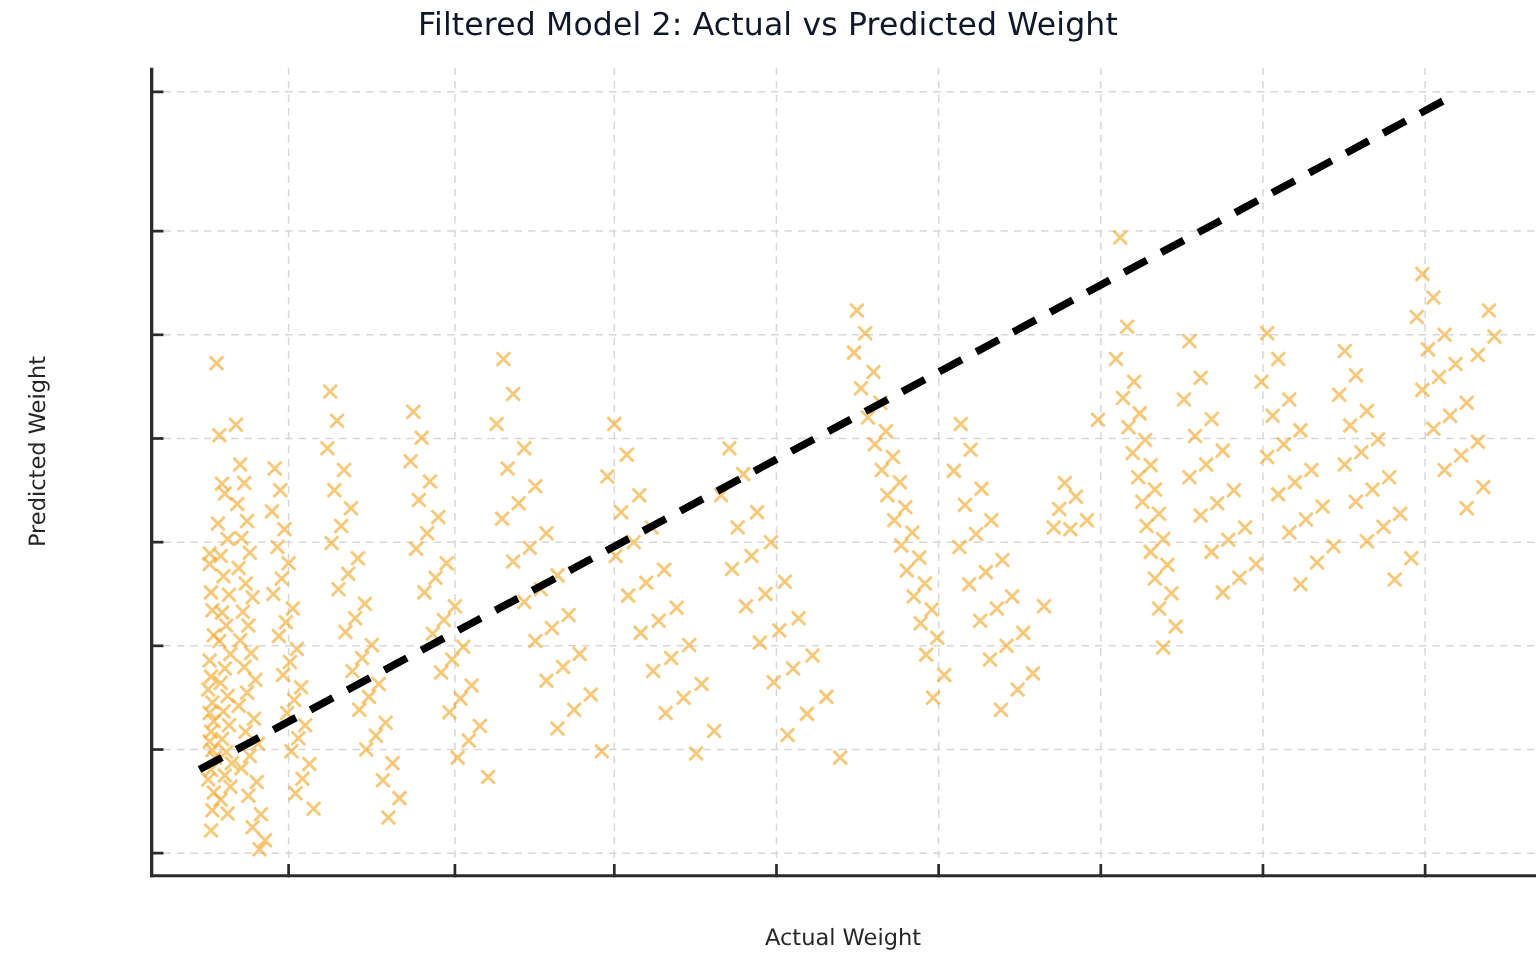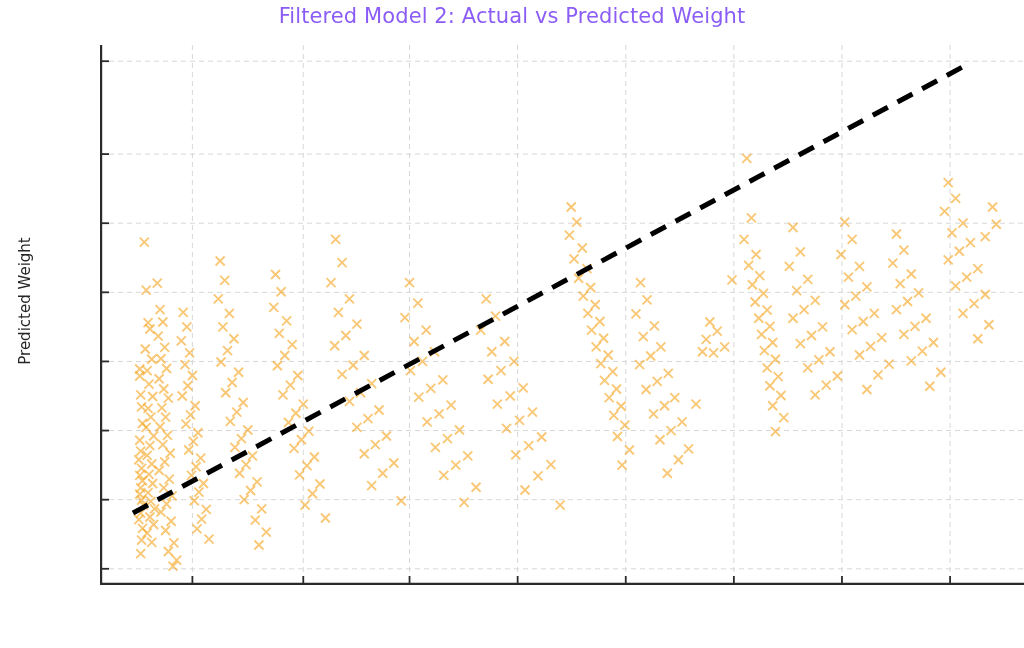--- a/index.html
+++ b/index.html
@@ -13,21 +13,21 @@
   }
   #figure{
     position:absolute;left:0;top:0;width:1024px;height:648px;
     background:#ffffff;
   }
   #chart-title{
     position:absolute;
     left:0;top:4px;width:1024px;
     text-align:center;
     font-size:21px;
-    color:#8b5cf6;
+    color:#0f172a;
     font-weight:400;
     letter-spacing:0.1px;
     white-space:nowrap;
   }
   #ylabel{
     position:absolute;
     left:-85px;top:292px;
     width:220px;
     text-align:center;
     font-size:15px;
@@ -74,20 +74,21 @@
 </style>
 </head>
 <body>
 
 <div id="figure">
 
   <div id="chart-title">Filtered Model 2: Actual vs Predicted Weight</div>
 
   <div id="ylabel">Predicted Weight</div>
 
+  <div id="xlabel">Actual Weight</div>
 
   <div id="plot-area">
     <svg id="plot-svg" width="924" height="540" viewBox="0 0 924 540" xmlns="http://www.w3.org/2000/svg">
       <g id="grid-v">
           <line x1="92.4" y1="0" x2="92.4" y2="540" class="gridline"></line>
           <line x1="203.28" y1="0" x2="203.28" y2="540" class="gridline"></line>
           <line x1="309.54" y1="0" x2="309.54" y2="540" class="gridline"></line>
           <line x1="417.648" y1="0" x2="417.648" y2="540" class="gridline"></line>
           <line x1="525.756" y1="0" x2="525.756" y2="540" class="gridline"></line>
           <line x1="633.864" y1="0" x2="633.864" y2="540" class="gridline"></line>

